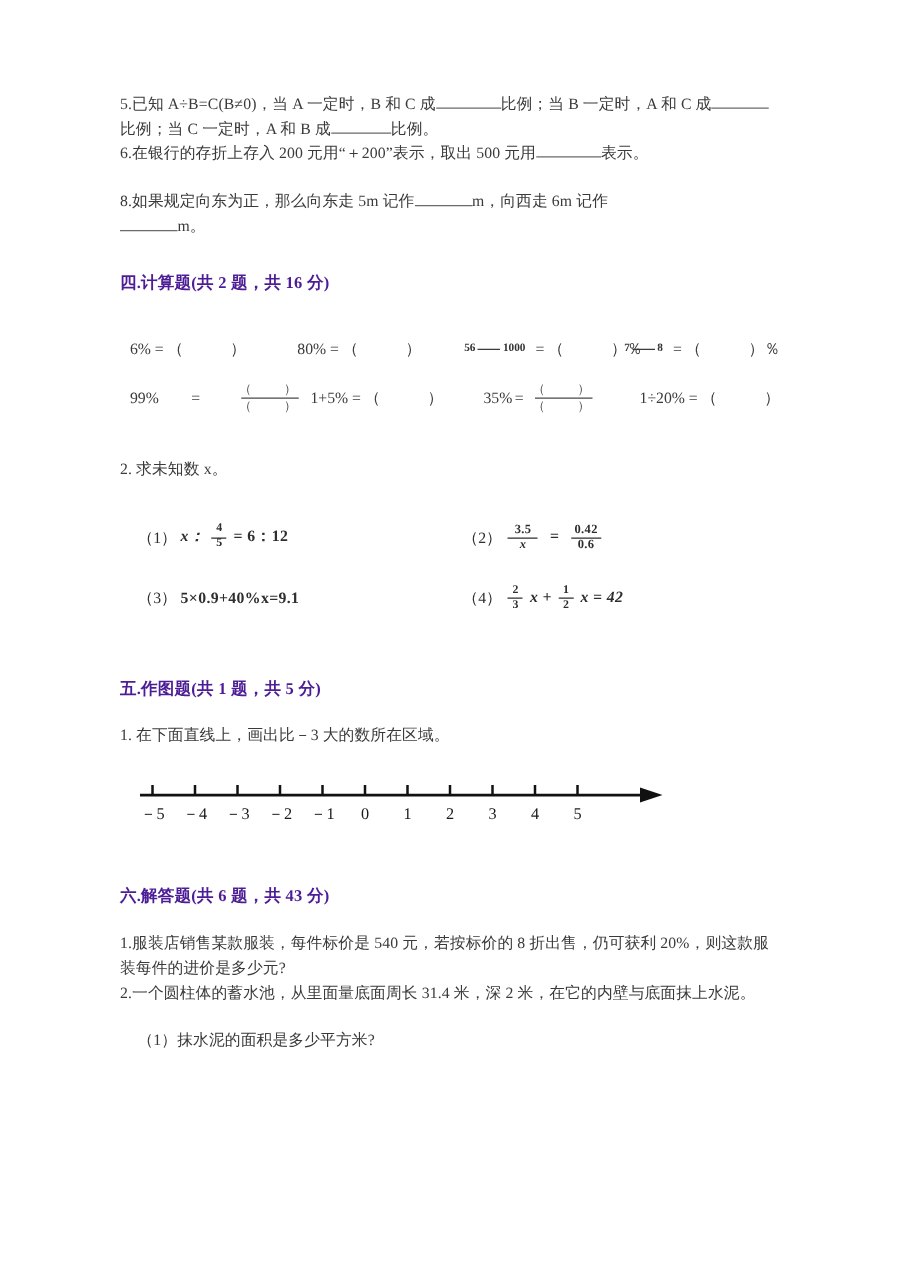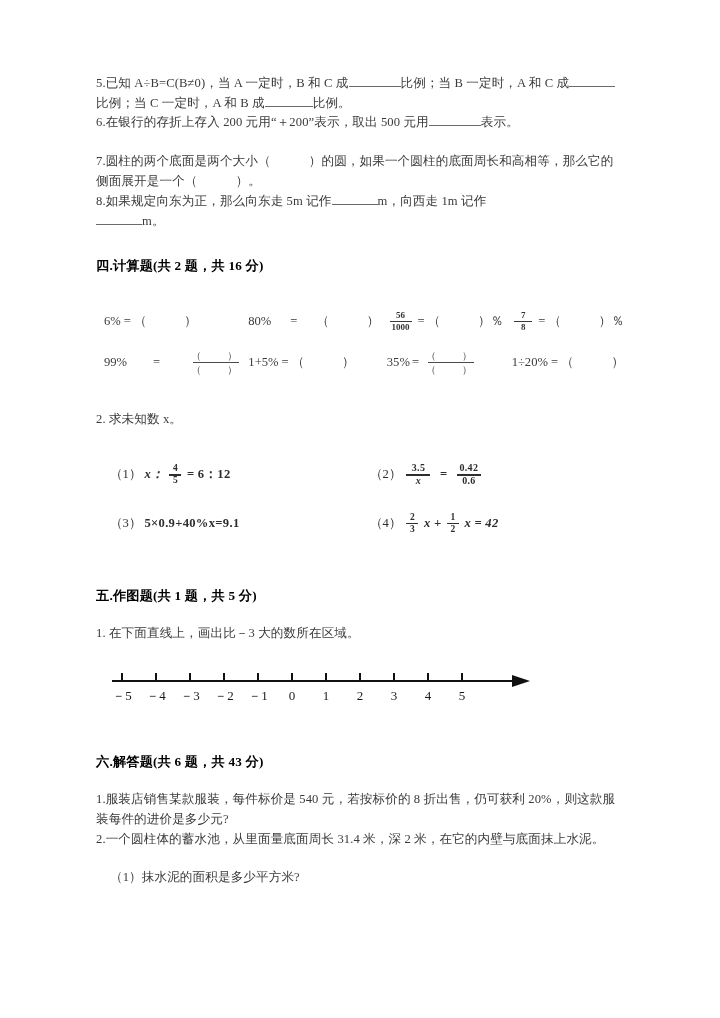--- a/index.html
+++ b/index.html
@@ -35,21 +35,21 @@
     color: #3a3a3a;
     letter-spacing: 0.1px;
     margin: 0;
     text-align: left;
   }
   .para.tight { line-height: 19.5px; }
 
   .section-head {
     font-size: 13.2px;
     font-weight: bold;
-    color: #000000;
+    color: #4c1d95;
     margin: 0;
     letter-spacing: 0.2px;
   }
 
   .blank {
     display: inline-block;
     border-bottom: 1px solid #6a6a6a;
     vertical-align: baseline;
   }
   .blank.w1 { width: 52px; }
@@ -68,21 +68,20 @@
     color: #3a3a3a;
   }
   .calc-cell {
     display: flex;
     align-items: center;
     white-space: nowrap;
   }
 
   .frac {
     display: inline-flex;
-    flex-direction: column;
     align-items: center;
     justify-content: center;
     vertical-align: middle;
     margin: 0 3px;
     line-height: 1.05;
   }
   .frac .num, .frac .den {
     font-size: 9px;
     font-weight: bold;
     padding: 0 2px;
@@ -172,49 +171,44 @@
     </div>
 
     <div>
       <p class="para tight">
         <span>6.</span><span>在银行的存折上存入 200 元用“＋200”表示，取出 500 元用</span><span class="blank w1"></span><span>表示。</span>
       </p>
     </div>
 
     <div class="gap-m"></div>
 
+
     <div>
       <p class="para">
-        <span>7.</span><span>圆柱的两个底面是两个大小（　　　）的圆，如果一个圆柱的底面周长和高相等，那么它的侧面展开是一个（　　　）。</span>
-      </p>
-    </div>
-
-    <div>
-      <p class="para">
-        <span>8.</span><span>如果规定向东为正，那么向东走 5m 记作</span><span class="blank w2"></span><span>m，向西走 1m 记作</span><br>
+        <span>8.</span><span>如果规定向东为正，那么向东走 5m 记作</span><span class="blank w2"></span><span>m，向西走 6m 记作</span><br>
         <span class="blank w2"></span><span>m。</span>
       </p>
     </div>
 
     <div class="gap-l"></div>
 
     <p class="section-head">四.计算题(共 2 题，共 16 分)</p>
 
     <div class="gap-m"></div>
 
 
     <div class="gap-m"></div>
 
     <div class="calc-row" style="margin-left:8px;">
       <div class="calc-cell" style="width:148px;">
         <span>6%</span>
         <span style="margin:0 3px;">=</span>
         <span>（　　　）</span>
       </div>
-      <div class="calc-cell" style="width:142px;gap:16px;">
+      <div class="calc-cell" style="width:142px;">
         <span>80%</span>
         <span style="margin:0 3px;">=</span>
         <span>（　　　）</span>
       </div>
       <div class="calc-cell" style="width:128px;">
         <span class="frac wide">
           <span class="num">56</span>
           <span class="bar"></span>
           <span class="den">1000</span>
         </span>

